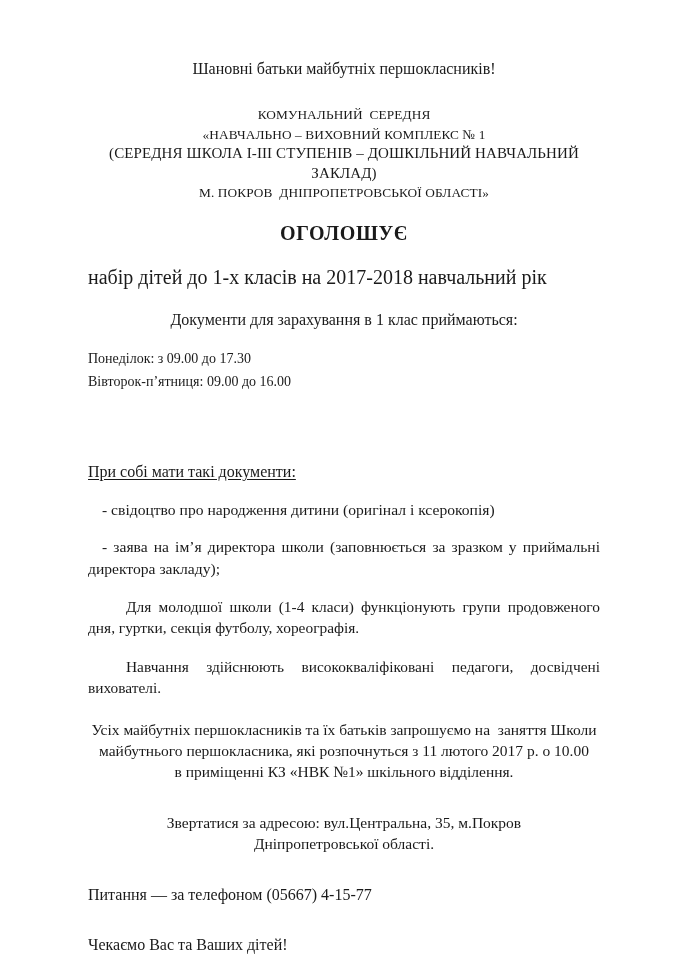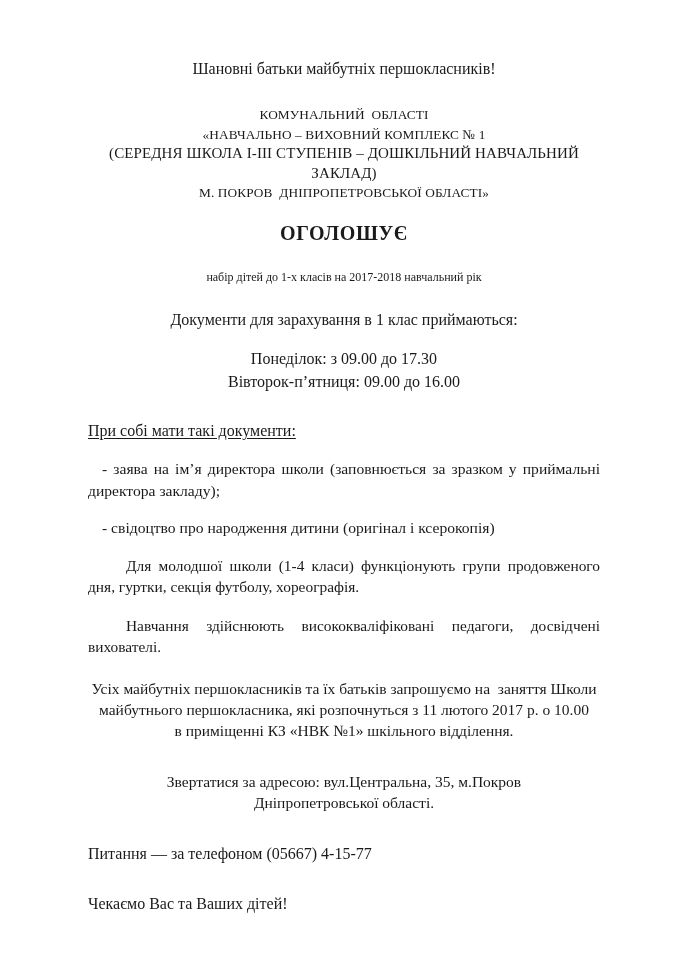--- a/index.html
+++ b/index.html
@@ -65,42 +65,42 @@
   .announce {
     margin-top: 17px;
     text-align: center;
     font-size: 20px;
     font-weight: bold;
     line-height: 26px;
     letter-spacing: 0.6px;
   }
   .announce-sub {
     margin-top: 6px;
-    text-align: center;
-    font-size: 12px;
+    text-align: left;
+    font-size: 20px;
     line-height: 22px;
   }
 
   .docs-accept {
     margin-top: 21px;
     text-align: center;
     font-size: 16px;
     line-height: 22px;
   }
   .schedule {
     margin-top: 2px;
   }
   .schedule .line {
-    font-size: 16px;
+    font-size: 14px;
     line-height: 23px;
-    text-align: center;
+    text-align: left;
   }
 
   .bring-head {
-    margin-top: 27px;
+    margin-top: 68px;
     font-size: 16px;
     line-height: 22px;
     text-decoration: underline;
     text-underline-offset: 2px;
     text-align: left;
   }
   .bring-item {
     margin-top: 3px;
     font-size: 15.6px;
     line-height: 22px;
@@ -151,39 +151,39 @@
 </style>
 </head>
 <body>
 
 <div class="page">
   <div class="content">
 
     <p class="salutation">Шановні батьки майбутніх першокласників!</p>
 
     <div class="org-block">
-      <p class="org-line">КОМУНАЛЬНИЙ  ОБЛАСТІ</p>
+      <p class="org-line">КОМУНАЛЬНИЙ  СЕРЕДНЯ</p>
       <p class="org-line">«НАВЧАЛЬНО – ВИХОВНИЙ КОМПЛЕКС № 1</p>
       <p class="org-line wide">(СЕРЕДНЯ ШКОЛА І-ІІІ СТУПЕНІВ – ДОШКІЛЬНИЙ НАВЧАЛЬНИЙ ЗАКЛАД)</p>
       <p class="org-line">М. ПОКРОВ  ДНІПРОПЕТРОВСЬКОЇ ОБЛАСТІ»</p>
     </div>
 
     <p class="announce">ОГОЛОШУЄ</p>
     <p class="announce-sub">набір дітей до 1-х класів на 2017-2018 навчальний рік</p>
 
     <p class="docs-accept">Документи для зарахування в 1 клас приймаються:</p>
 
     <div class="schedule">
       <p class="line">Понеділок: з 09.00 до 17.30</p>
       <p class="line">Вівторок-п’ятниця: 09.00 до 16.00</p>
     </div>
 
     <p class="bring-head">При собі мати такі документи:</p>
+    <p class="bring-item last">- свідоцтво про народження дитини (оригінал і ксерокопія)</p>
     <p class="bring-item">- заява на ім’я директора школи (заповнюється за зразком у приймальні директора закладу);</p>
-    <p class="bring-item last">- свідоцтво про народження дитини (оригінал і ксерокопія)</p>
 
     <p class="para">Для молодшої школи (1-4 класи) функціонують групи продовженого дня, гуртки, секція футболу, хореографія.</p>
     <p class="para tight">Навчання здійснюють висококваліфіковані педагоги, досвідчені вихователі.</p>
 
     <div class="invite">
       <p class="line center">Усіх майбутніх першокласників та їх батьків запрошуємо на  заняття Школи</p>
       <p class="line center">майбутнього першокласника, які розпочнуться з 11 лютого 2017 р. о 10.00</p>
       <p class="line center">в приміщенні КЗ «НВК №1» шкільного відділення.</p>
     </div>
 

